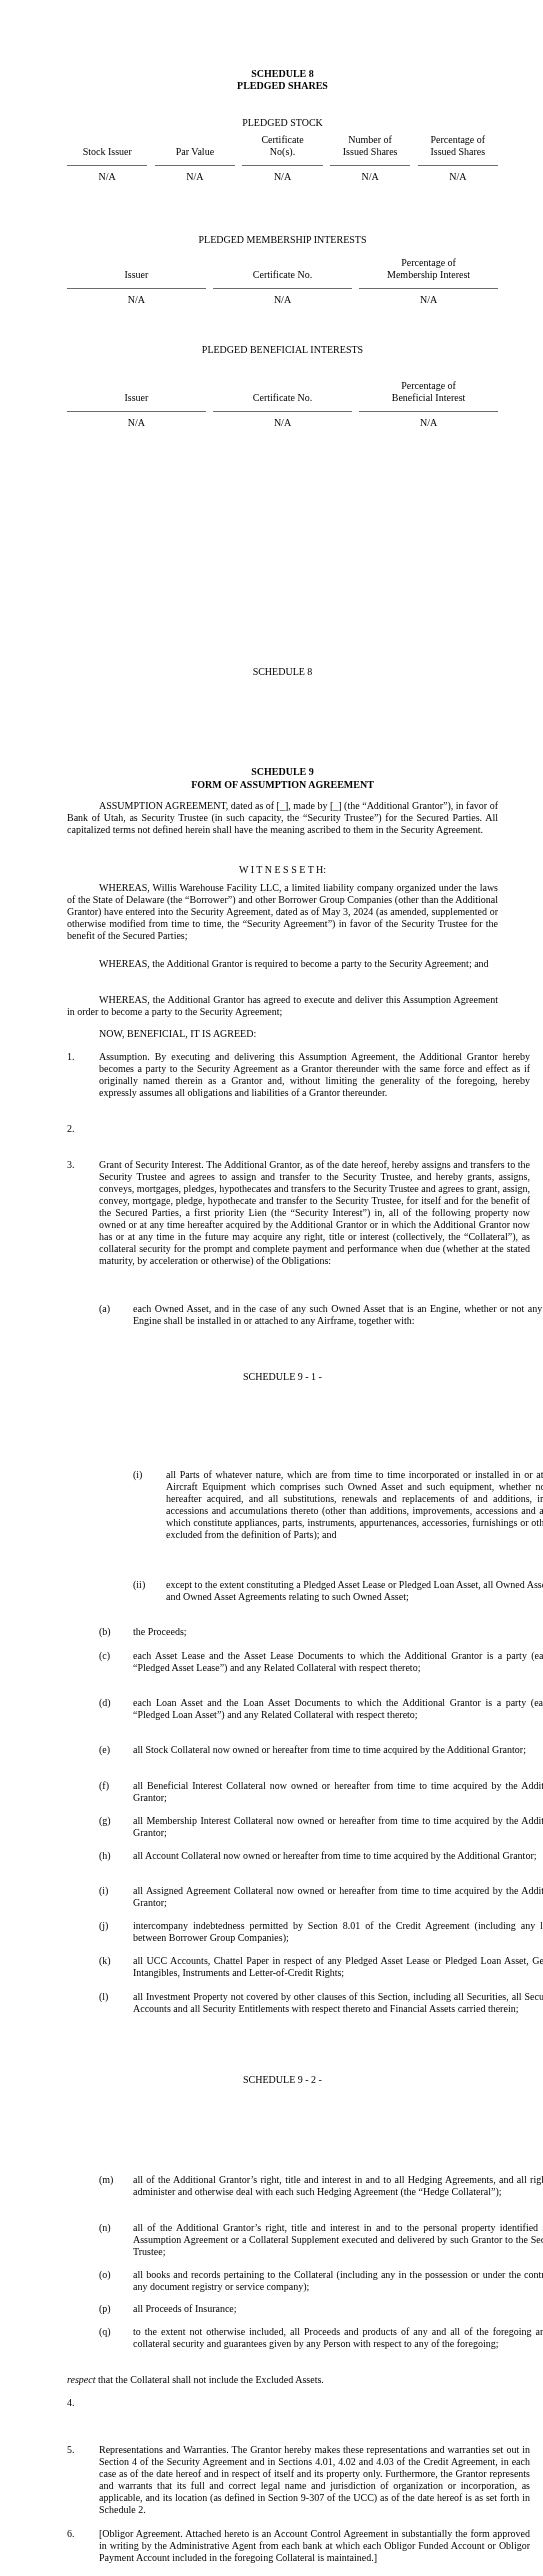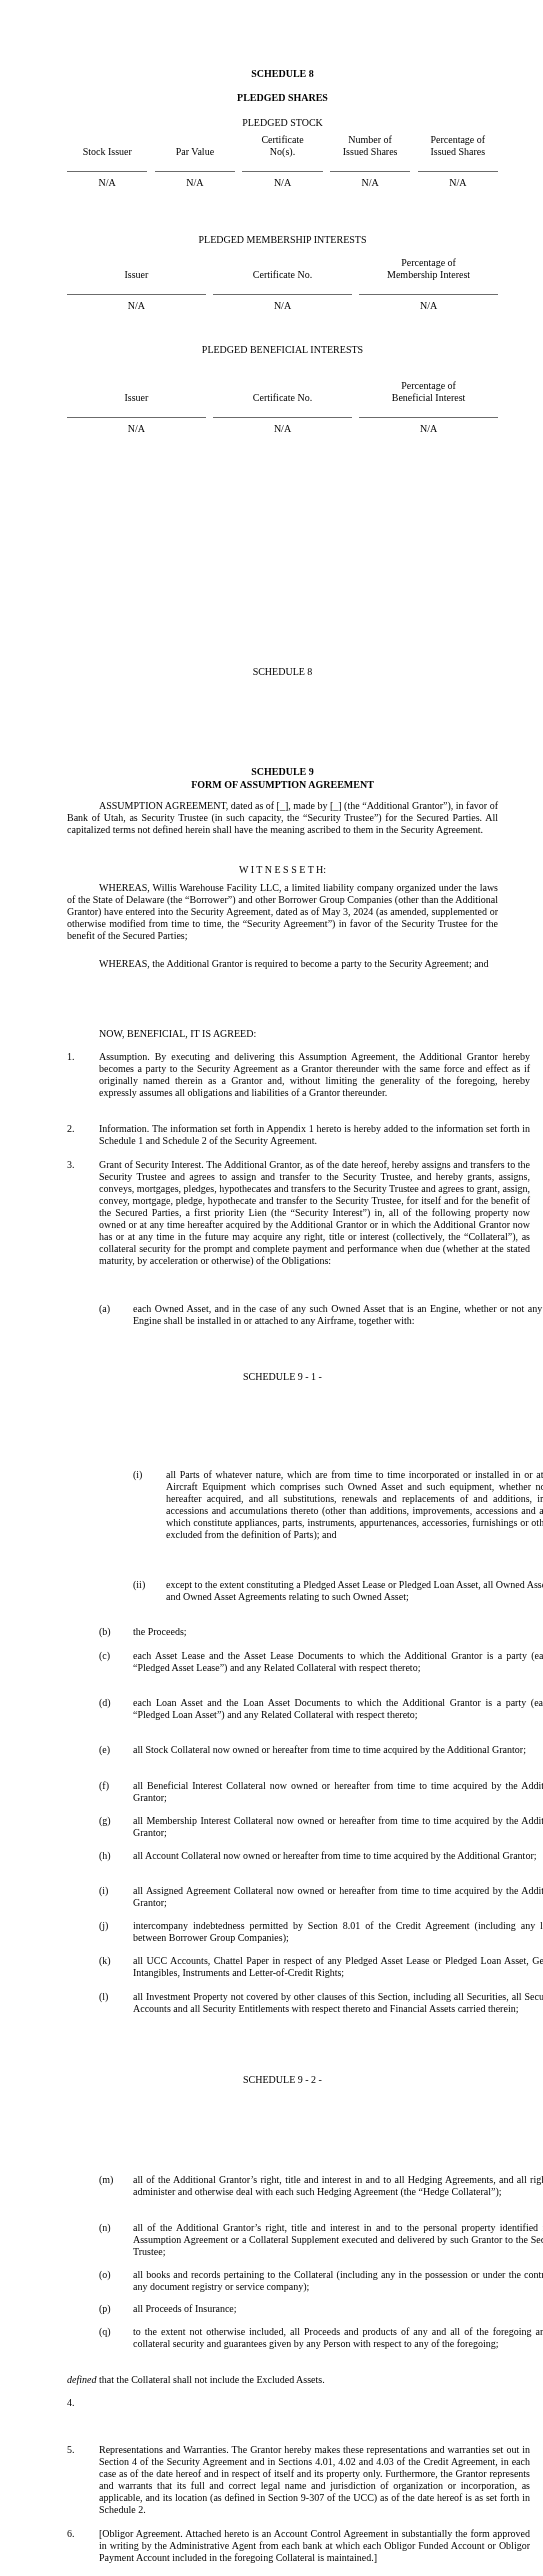--- a/index.html
+++ b/index.html
@@ -22,33 +22,33 @@
   .hang1 > .lbl { position: absolute; left: 0; }
   .hang2 { padding-left: 66px; }
   .hang2 > .lbl { position: absolute; left: 32px; }
   .hang3 { padding-left: 99px; }
   .hang3 > .lbl { position: absolute; left: 66px; }
 
   .tbl { display: flex; gap: 7.2px; }
   .tcol { flex: 1 1 0; text-align: center; }
   .thead {
     display: flex; flex-direction: column; justify-content: flex-end;
-    min-height: 28px; padding-bottom: 13px;
+    min-height: 28px; padding-bottom: 7px;
     border-bottom: 1px solid #6b6b6b;
     white-space: pre-line;
   }
   .tval { padding-top: 4.6px; }
 </style>
 </head>
 <body>
 
 <div class="doc">
 
   <div class="block center bold" style="top:68px">SCHEDULE 8</div>
-  <div class="block center bold" style="top:92px">PLEDGED SHARES</div>
+  <div class="block center bold" style="top:80px">PLEDGED SHARES</div>
 
   <div class="block center u" style="top:117px">PLEDGED STOCK</div>
   <div class="block tbl" style="top:130px">
     <div class="tcol">
       <div class="thead">Stock Issuer</div>
       <div class="tval">N/A</div>
     </div>
     <div class="tcol">
       <div class="thead">Par Value</div>
       <div class="tval">N/A</div>
@@ -108,28 +108,29 @@
 
   <div class="block center bold" style="top:766px">SCHEDULE 9</div>
   <div class="block center bold" style="top:779px">FORM OF ASSUMPTION AGREEMENT</div>
 
   <div class="block just indent" style="top:800px"><span>ASSUMPTION AGREEMENT, dated as of [_], made by [_] (the “</span><span class="b">Additional Grantor</span><span>”), in favor of Bank of Utah, as Security Trustee (in such capacity, the “</span><span class="b">Security Trustee</span><span>”) for the Secured Parties.  All capitalized terms not defined herein shall have the meaning ascribed to them in the Security Agreement.</span></div>
 
   <div class="block center" style="top:864px">W I T N E S S E T H:</div>
 
   <div class="block just indent" style="top:882px"><span>WHEREAS, Willis Warehouse Facility LLC, a limited liability company organized under the laws of the State of Delaware (the “</span><span class="b">Borrower</span><span>”) and other Borrower Group Companies (other than the Additional Grantor) have entered into the Security Agreement, dated as of May 3, 2024 (as amended, supplemented or otherwise modified from time to time, the “</span><span class="b">Security Agreement</span><span>”) in favor of the Security Trustee for the benefit of the Secured Parties;</span></div>
   <div class="block just indent" style="top:958px"><span>WHEREAS, the Additional Grantor is required to become a party to the Security Agreement; and</span></div>
+  <div class="block just indent" style="top:994px"><span>WHEREAS, the Additional Grantor has agreed to execute and deliver this Assumption Agreement in order to become a party to the Security Agreement;</span></div>
 
   <div class="block indent" style="top:1028px">NOW, BENEFICIAL, IT IS AGREED:</div>
 
   <div class="block just hang1" style="top:1051px">
     <span class="lbl">1.</span><span><span class="b">Assumption</span><span>.  By executing and delivering this Assumption Agreement, the Additional Grantor hereby becomes a party to the Security Agreement as a Grantor thereunder with the same force and effect as if originally named therein as a Grantor and, without limiting the generality of the foregoing, hereby expressly assumes all obligations and liabilities of a Grantor thereunder.</span></span>
   </div>
   <div class="block just hang1" style="top:1123px">
-    <span class="lbl">2.</span><span><span class="b">Information</span><span>.  The information set forth in Appendix 1 hereto is hereby added to the information set forth in Schedule 1 and Schedule 2 of the Security Agreement.</span></span>
+    <span class="lbl">2.</span>
   </div>
   <div class="block just hang1" style="top:1159px">
     <span class="lbl">3.</span><span><span class="b">Grant of Security Interest</span><span>.  The Additional Grantor, as of the date hereof, hereby assigns and transfers to the Security Trustee and agrees to assign and transfer to the Security Trustee, and hereby grants, assigns, conveys, mortgages, pledges, hypothecates and transfers to the Security Trustee and agrees to grant, assign, convey, mortgage, pledge, hypothecate and transfer to the Security Trustee, for itself and for the benefit of the Secured Parties, a first priority Lien (the “</span><span class="b">Security Interest</span><span>”) in, all of the following property now owned or at any time hereafter acquired by the Additional Grantor or in which the Additional Grantor now has or at any time in the future may acquire any right, title or interest (collectively, the “</span><span class="b">Collateral</span><span>”), as collateral security for the prompt and complete payment and performance when due (whether at the stated maturity, by acceleration or otherwise) of the Obligations:</span></span>
   </div>
 
   <div class="block just hang2" style="top:1303px">
     <span class="lbl">(a)</span><span><span>each Owned Asset, and in the case of any such Owned Asset that is an Engine, whether or not any such Engine shall be installed in or attached to any Airframe, together with:</span></span>
   </div>
 
   <div class="block center" style="top:1371px">SCHEDULE 9 - 1 -</div>
@@ -186,21 +187,21 @@
   <div class="block just hang2" style="top:2269px">
     <span class="lbl">(o)</span><span><span>all books and records pertaining to the Collateral (including any in the possession or under the control of any document registry or service company);</span></span>
   </div>
   <div class="block just hang2" style="top:2303px">
     <span class="lbl">(p)</span><span><span>all Proceeds of Insurance;</span></span>
   </div>
   <div class="block just hang2" style="top:2326px">
     <span class="lbl">(q)</span><span><span>to the extent not otherwise included, all Proceeds and products of any and all of the foregoing and all collateral security and guarantees given by any Person with respect to any of the foregoing;</span></span>
   </div>
 
-  <div class="block just" style="top:2374px"><span class="i">defined</span><span> that the Collateral shall not include the Excluded Assets.</span></div>
+  <div class="block just" style="top:2374px"><span class="i">respect</span><span> that the Collateral shall not include the Excluded Assets.</span></div>
 
   <div class="block just hang1" style="top:2397px">
     <span class="lbl">4.</span>
   </div>
   <div class="block just hang1" style="top:2444px">
     <span class="lbl">5.</span><span><span class="b">Representations and Warranties</span><span>.  The Grantor hereby makes these representations and warranties set out in Section 4 of the Security Agreement and in Sections 4.01, 4.02 and 4.03 of the Credit Agreement, in each case as of the date hereof and in respect of itself and its property only.  Furthermore, the Grantor represents and warrants that its full and correct legal name and jurisdiction of organization or incorporation, as applicable, and its location (as defined in Section 9-307 of the UCC) as of the date hereof is as set forth in Schedule 2.</span></span>
   </div>
   <div class="block just hang1" style="top:2528px">
     <span class="lbl">6.</span><span><span>[</span><span class="b">Obligor Agreement</span><span>.  Attached hereto is an Account Control Agreement in substantially the form approved in writing by the Administrative Agent from each bank at which each Obligor Funded Account or Obligor Payment Account included in the foregoing Collateral is maintained.]</span></span>
   </div>

